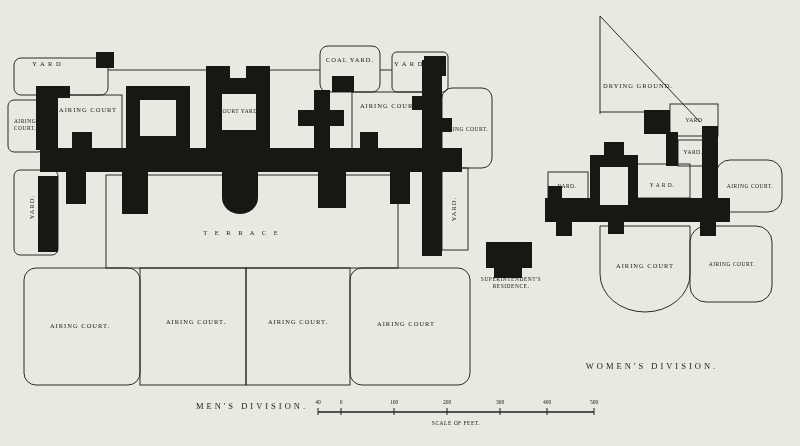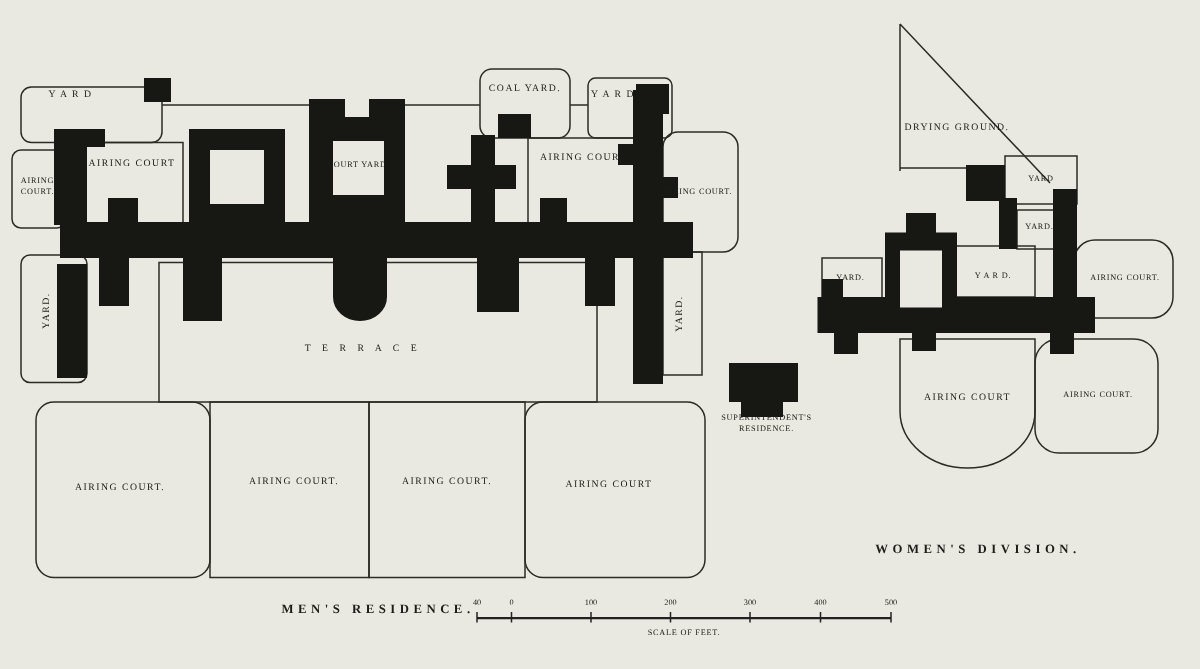--- a/index.html
+++ b/index.html
@@ -9,21 +9,21 @@
     font-family:"Liberation Serif", serif;color:#1c1c18;
   }
   .plan-svg{position:absolute;left:0;top:0;}
   .lbl{
     position:absolute;transform:translate(-50%,-50%);
     font-size:6.5px;line-height:1.25;letter-spacing:1px;
     color:#1c1c18;white-space:nowrap;text-align:center;
   }
   .lbl.v{transform:translate(-50%,-50%) rotate(-90deg);}
   .lbl.tiny{font-size:5.5px;letter-spacing:.5px;}
-  .lbl.big{font-size:8.5px;letter-spacing:3px;font-weight:bold;}
+  .lbl.big{font-size:8.5px;letter-spacing:3px;}
   .lbl.two{white-space:normal;}
   .lbl.two span{display:block;}
   .tick-lbl{
     position:absolute;top:399px;transform:translate(-50%,0);
     font-size:5.5px;letter-spacing:0;color:#1c1c18;
   }
 </style>
 </head>
 <body>
 
@@ -140,21 +140,21 @@
   </div>
   <div class="lbl" style="left:638px;top:86px">DRYING GROUND.</div>
   <div class="lbl tiny" style="left:694px;top:120px">YARD</div>
   <div class="lbl tiny" style="left:693px;top:152px">YARD.</div>
   <div class="lbl tiny" style="left:567px;top:186px">YARD.</div>
   <div class="lbl tiny" style="left:662px;top:185px">Y A R D.</div>
   <div class="lbl tiny" style="left:750px;top:186px">AIRING COURT.</div>
   <div class="lbl" style="left:645px;top:266px">AIRING COURT</div>
   <div class="lbl tiny" style="left:732px;top:264px">AIRING COURT.</div>
 
-  <div class="lbl big" style="left:252px;top:406px">MEN'S RESIDENCE.</div>
+  <div class="lbl big" style="left:252px;top:406px">MEN'S DIVISION.</div>
   <div class="lbl big" style="left:652px;top:366px">WOMEN'S DIVISION.</div>
 
   <span class="tick-lbl" style="left:318px">40</span>
   <span class="tick-lbl" style="left:341px">0</span>
   <span class="tick-lbl" style="left:394px">100</span>
   <span class="tick-lbl" style="left:447px">200</span>
   <span class="tick-lbl" style="left:500px">300</span>
   <span class="tick-lbl" style="left:547px">400</span>
   <span class="tick-lbl" style="left:594px">500</span>
   <div class="lbl tiny" style="left:456px;top:423px">SCALE OF FEET.</div>

